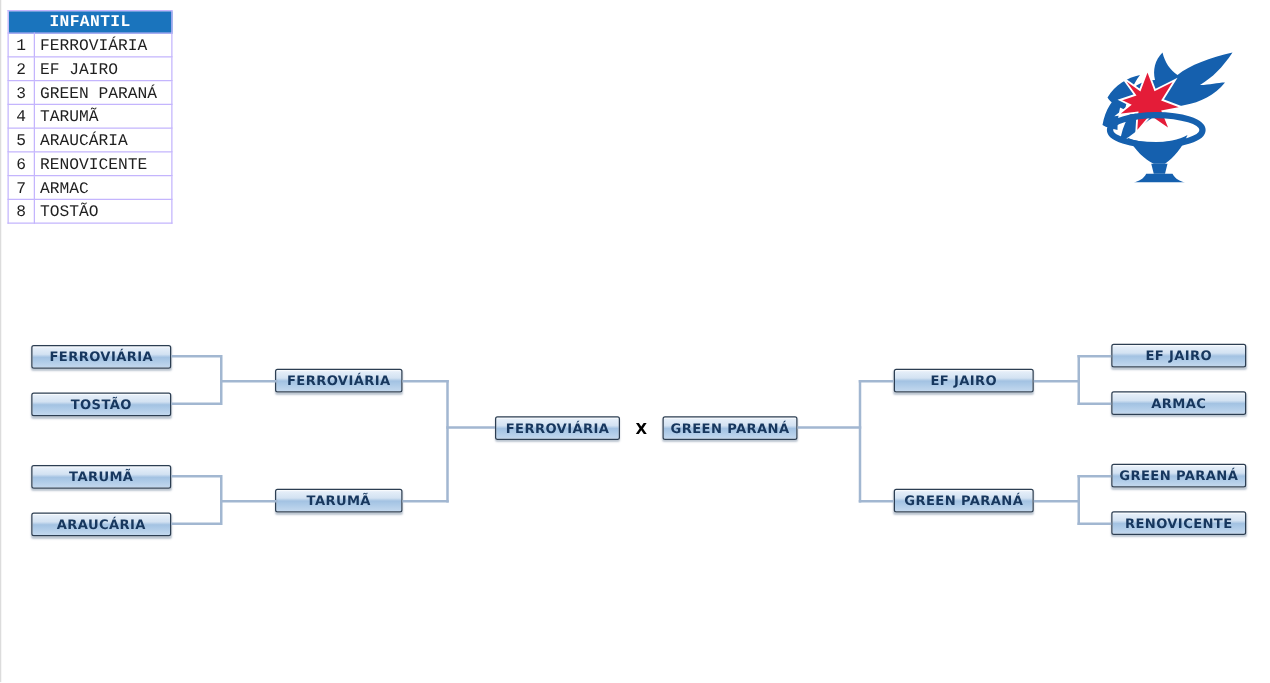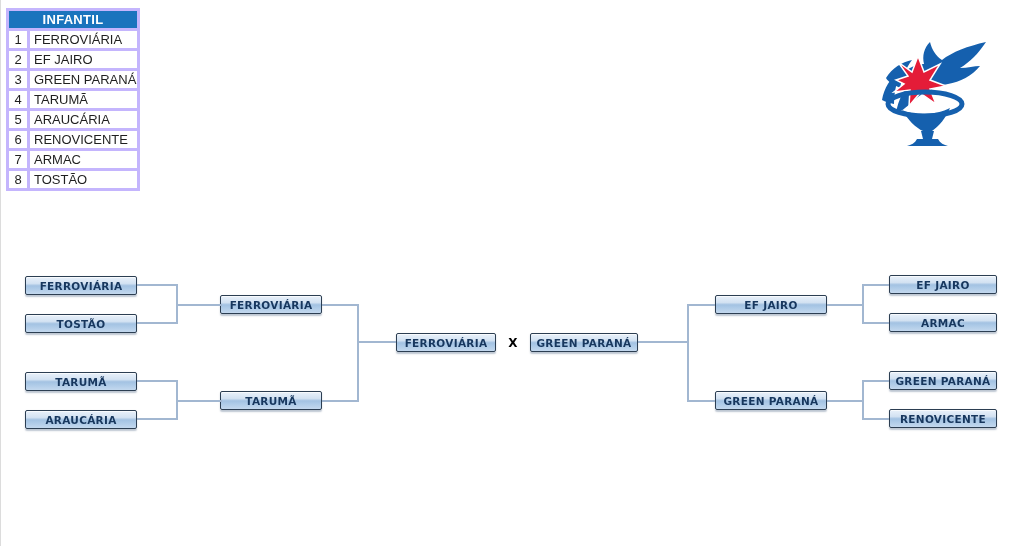--- a/index.html
+++ b/index.html
@@ -5,22 +5,22 @@
   html,body{margin:0;padding:0;background:#fff;}
   #stage{
     position:relative;width:1016px;height:546px;background:#ffffff;
     overflow:hidden;font-family:"Liberation Sans",sans-serif;
   }
   .left-edge{position:absolute;left:0;top:0;width:1px;height:546px;background:#dcdcdc;}
 
   
   .seed-table{position:absolute;left:6px;top:8px;border-collapse:collapse;}
   .seed-table td,.seed-table th{
-    border:3px solid #c4b5fd;box-sizing:border-box;
-    font-family:Liberation Sans, sans-serif;
+    border:1px solid #c4b5fd;box-sizing:border-box;
+    font-family:Liberation Mono, monospace;
   }
   .seed-table th{
     width:131px;height:18px;background:#1a74bd;color:#ffffff;
     font-size:13px;font-weight:bold;text-align:center;letter-spacing:.3px;
   }
   .seed-table td.seed{width:21px;height:19px;text-align:center;font-size:13px;color:#1f1f1f;}
   .seed-table td.team{width:110px;height:19px;font-size:13px;color:#1f1f1f;padding:0 0 0 4px;}
 
   
   .box{

